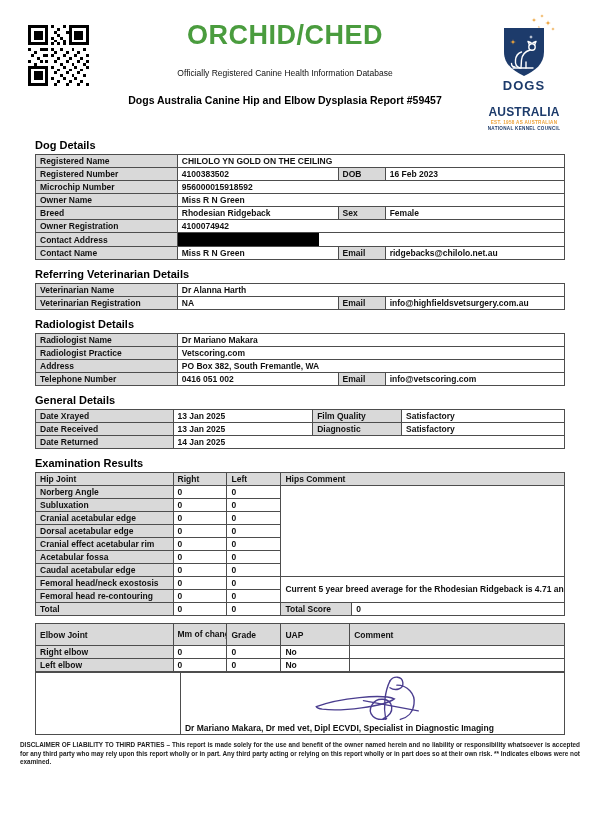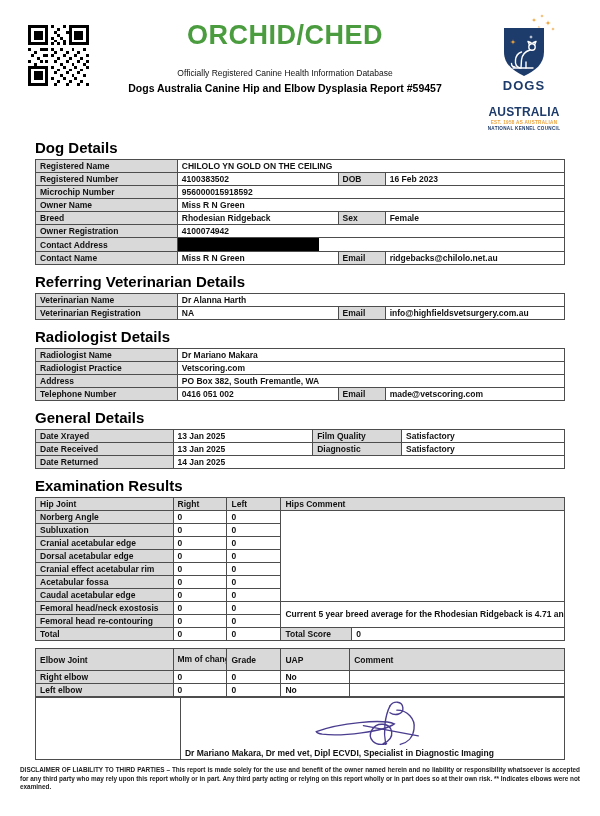--- a/index.html
+++ b/index.html
@@ -10,31 +10,31 @@
   html,body{margin:0;padding:0;background:#fff;}
   body{width:600px;height:816px;font-family:"Liberation Sans",sans-serif;color:#111;}
   .page{width:600px;height:816px;overflow:hidden;background:#fff;position:relative;}
 
   
   .header{display:flex;align-items:flex-start;padding:12px 33px 0 28px;}
   .qr{width:61px;height:61px;margin-top:13px;flex:none;}
   .header-center{flex:1;text-align:center;padding-top:9px;}
   .h-title{color:var(--brand-green);font-size:27px;font-weight:bold;letter-spacing:.5px;line-height:1.1;}
   .h-sub{font-size:8.5px;margin-top:17px;color:#111;}
-  .h-report{font-size:10.5px;font-weight:bold;margin-top:4px;color:#000;}
+  .h-report{font-size:10.5px;font-weight:bold;margin-top:16px;color:#000;}
   .logo{width:86px;flex:none;text-align:center;line-height:1;}
   .logo svg{display:block;margin:0 auto;}
   .logo-dogs{font-size:13px;font-weight:bold;color:var(--logo-navy);letter-spacing:1px;margin-top:1px;}
   .logo-aus{font-size:12px;font-weight:bold;color:var(--logo-navy);letter-spacing:.2px;margin-top:14px;}
   .logo-est1{font-size:4.6px;font-weight:bold;color:var(--star-orange);margin-top:3px;letter-spacing:.3px;}
   .logo-est2{font-size:4.6px;font-weight:bold;color:var(--logo-navy);margin-top:1px;letter-spacing:.3px;}
 
   
   .content{padding:0 35px;}
-  h2{font-size:15px;font-weight:bold;margin:8px 0 3px;color:#000;}
+  h2{font-size:11px;font-weight:bold;margin:8px 0 3px;color:#000;}
   table.grid{width:100%;border-collapse:collapse;table-layout:fixed;font-size:8.5px;font-weight:bold;color:#111;padding-left:16px;}
   .grid td,.grid th{border:1px solid var(--border-gray);padding:1px 4px;height:12px;
     text-align:left;vertical-align:middle;overflow:hidden;white-space:nowrap;font-size:8.5px;font-weight:bold;}
   .lbl{background:var(--cell-gray);}
   .wrap{white-space:normal;line-height:1.3;}
   .vtop{vertical-align:top;}
   .redacted{display:block;width:141px;height:13px;background:#000;margin:-1px 0 -1px -4px;}
   .mt7{margin-top:7px;}
   .mt14{margin-top:0;}
 
@@ -204,21 +204,21 @@
         <td colspan="3">Vetscoring.com</td>
       </tr>
       <tr>
         <td class="lbl">Address</td>
         <td colspan="3">PO Box 382, South Fremantle, WA</td>
       </tr>
       <tr>
         <td class="lbl">Telephone Number</td>
         <td>0416 051 002</td>
         <td class="lbl">Email</td>
-        <td>made@vetscoring.com</td>
+        <td>info@vetscoring.com</td>
       </tr>
     </tbody>
       </table>
 
     <h2>General Details</h2>
     <table class="grid">
       <colgroup>
           <col style="width:26%">
           <col style="width:26.4%">
           <col style="width:16.8%">

